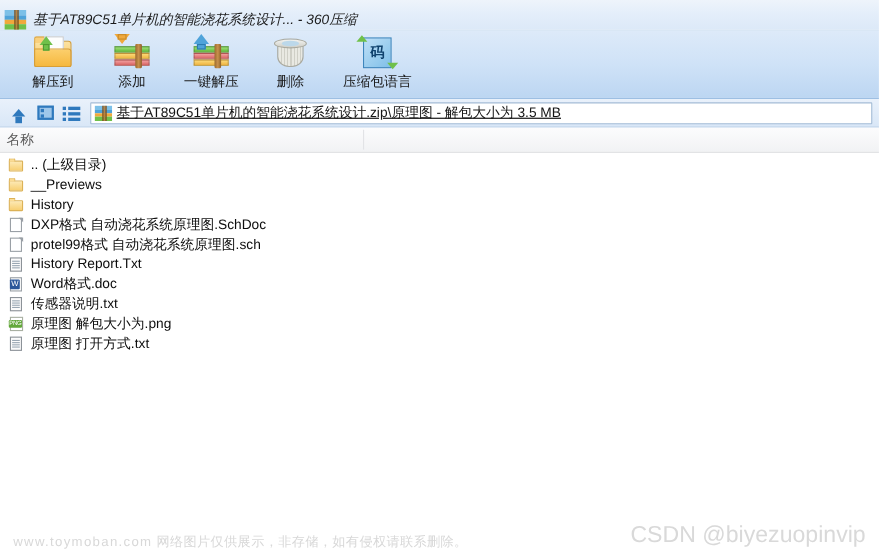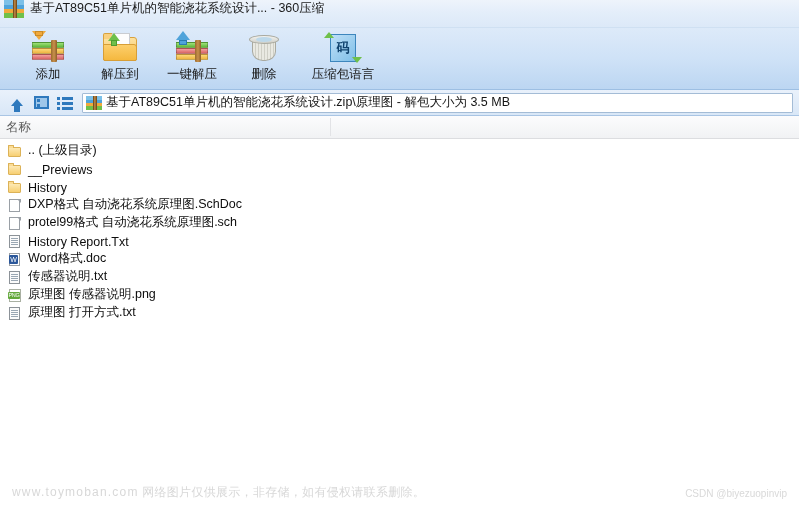--- a/index.html
+++ b/index.html
@@ -25,25 +25,26 @@
     box-sizing: border-box;
     display: flex;
     flex-direction: column;
   }
 
   
   .titlebar {
     height: 28px;
     background: linear-gradient(to bottom, #eef4fb 0%, #e4eefa 45%, #dce9f8 100%);
     display: flex;
-    align-items: flex-start;
+    align-items: flex-end;
     padding-left: 4px;
     box-sizing: border-box;
     border-bottom: 1px solid #cfe0f2;
     flex: 0 0 auto;
+    font-style: italic;
   }
   .title-icon {
     width: 20px;
     height: 18px;
     margin-right: 6px;
     position: relative;
     flex: 0 0 auto;
   }
   .title-text {
     font-size: 12.5px;
@@ -204,20 +205,21 @@
   
   .addrbar {
     height: 26px;
     background: linear-gradient(to bottom,#e9f1fb,#d9e7f7);
     border-bottom: 1px solid #a9c5e4;
     display: flex;
     align-items: center;
     padding: 0 6px;
     box-sizing: border-box;
     flex: 0 0 auto;
+    text-decoration: underline;
   }
   .navbtn {
     width: 22px; height: 20px;
     margin-right: 2px;
     display:flex; align-items:center; justify-content:center;
     position: relative;
     flex: 0 0 auto;
   }
   .up-arrow {
     width: 0; height: 0;
@@ -311,21 +313,21 @@
   .filelist {
     flex: 1 1 auto;
     background: #ffffff;
     padding-top: 2px;
     overflow: hidden;
     position: relative;
   }
   .row {
     height: 18px;
     display: flex;
-    align-items: flex-end;
+    align-items: center;
     padding-left: 8px;
     box-sizing: border-box;
     cursor: default;
   }
   .row .ico {
     width: 15px; height: 15px;
     margin-right: 5px;
     position: relative;
     flex: 0 0 auto;
   }
@@ -450,21 +452,21 @@
     font-size: 12px;
     color: #d8d8d8;
     white-space: nowrap;
     letter-spacing: .3px;
   }
   .wm-bottom .dom { letter-spacing: 1.2px; }
   .wm-csdn {
     position: absolute;
     right: 12px;
     bottom: 10px;
-    font-size: 10px;
+    font-size: 21px;
     color: #d9d9d9;
     white-space: nowrap;
   }
 </style>
 </head>
 <body>
 
 <div class="window">
 
   <div class="titlebar">
@@ -472,51 +474,51 @@
       <div class="bar" style="top:0;height:5px;background:#7cc0e8;"></div>
       <div class="bar" style="top:5px;height:4px;background:#4fa3da;"></div>
       <div class="bar" style="top:9px;height:4px;background:#f0a93c;"></div>
       <div class="bar" style="top:13px;height:5px;background:#6fc04a;"></div>
       <div class="strap" style="left:45%;"></div>
     </div>
     <div class="title-text">基于AT89C51单片机的智能浇花系统设计... - 360压缩</div>
   </div>
 
   <div class="toolbar">
+
+    <div class="tbtn">
+      <div class="glyph">
+        <div class="folder">
+          <div class="back"></div>
+          <div class="tab"></div>
+          <div class="paper"></div>
+          <div class="front"></div>
+        </div>
+        <div style="position:absolute;left:9px;top:2px;width:0;height:0;border-left:6px solid transparent;border-right:6px solid transparent;border-bottom:8px solid #6fc04a;"></div>
+        <div style="position:absolute;left:12px;top:9px;width:6px;height:6px;background:#6fc04a;border:1px solid #4f9a31;box-sizing:border-box;"></div>
+      </div>
+      <div class="lbl">解压到</div>
+    </div>
 
     <div class="tbtn">
       <div class="glyph">
         <div class="zipstack">
           <div class="b" style="top:8px;background:linear-gradient(to bottom,#9fe07a,#5fb93a);"></div>
           <div class="b" style="top:14px;background:linear-gradient(to bottom,#fbd978,#efb441);"></div>
           <div class="b" style="top:20px;background:linear-gradient(to bottom,#f2a0a0,#d96464);"></div>
           <div class="strap" style="position:absolute;left:19px;top:6px;width:6px;height:22px;background:linear-gradient(to right,#9a6a2e,#c9914c,#8d5f28);border-radius:1px;"></div>
         </div>
         <div style="position:absolute;left:5px;top:0;width:0;height:0;border-left:7px solid transparent;border-right:7px solid transparent;border-top:9px solid #f0a93c;"></div>
         <div style="position:absolute;left:8px;top:0;width:8px;height:5px;background:#f0a93c;border:1px solid #c98a27;box-sizing:border-box;"></div>
       </div>
       <div class="lbl">添加</div>
     </div>
 
     <div class="tbtn">
       <div class="glyph">
-        <div class="folder">
-          <div class="back"></div>
-          <div class="tab"></div>
-          <div class="paper"></div>
-          <div class="front"></div>
-        </div>
-        <div style="position:absolute;left:9px;top:2px;width:0;height:0;border-left:6px solid transparent;border-right:6px solid transparent;border-bottom:8px solid #6fc04a;"></div>
-        <div style="position:absolute;left:12px;top:9px;width:6px;height:6px;background:#6fc04a;border:1px solid #4f9a31;box-sizing:border-box;"></div>
-      </div>
-      <div class="lbl">解压到</div>
-    </div>
-
-    <div class="tbtn">
-      <div class="glyph">
         <div class="zipstack">
           <div class="b" style="top:8px;background:linear-gradient(to bottom,#9fe07a,#5fb93a);"></div>
           <div class="b" style="top:14px;background:linear-gradient(to bottom,#f2a0a0,#d96464);"></div>
           <div class="b" style="top:20px;background:linear-gradient(to bottom,#fbd978,#efb441);"></div>
           <div class="strap" style="position:absolute;left:19px;top:6px;width:6px;height:22px;background:linear-gradient(to right,#9a6a2e,#c9914c,#8d5f28);border-radius:1px;"></div>
         </div>
         <div style="position:absolute;left:5px;top:0;width:0;height:0;border-left:7px solid transparent;border-right:7px solid transparent;border-bottom:9px solid #4fa3da;"></div>
         <div style="position:absolute;left:8px;top:9px;width:8px;height:5px;background:#4fa3da;border:1px solid #2b7bb0;box-sizing:border-box;"></div>
       </div>
       <div class="lbl">一键解压</div>
@@ -649,21 +651,21 @@
           <span class="ln" style="top:10px;"></span>
       </span>
       <span class="nm">传感器说明.txt</span>
     </div>
 
     <div class="row">
       <span class="ico f-png">
         <span class="pg"></span>
         <span class="badge">PNG</span>
       </span>
-      <span class="nm">原理图  传感器说明.png</span>
+      <span class="nm">原理图  解包大小为.png</span>
     </div>
 
     <div class="row">
       <span class="ico f-txt">
         <span class="pg"></span>
         <span class="ln" style="top:4px;"></span>
           <span class="ln" style="top:6px;"></span>
         <span class="ln" style="top:8px;"></span>
           <span class="ln" style="top:10px;"></span>
       </span>

